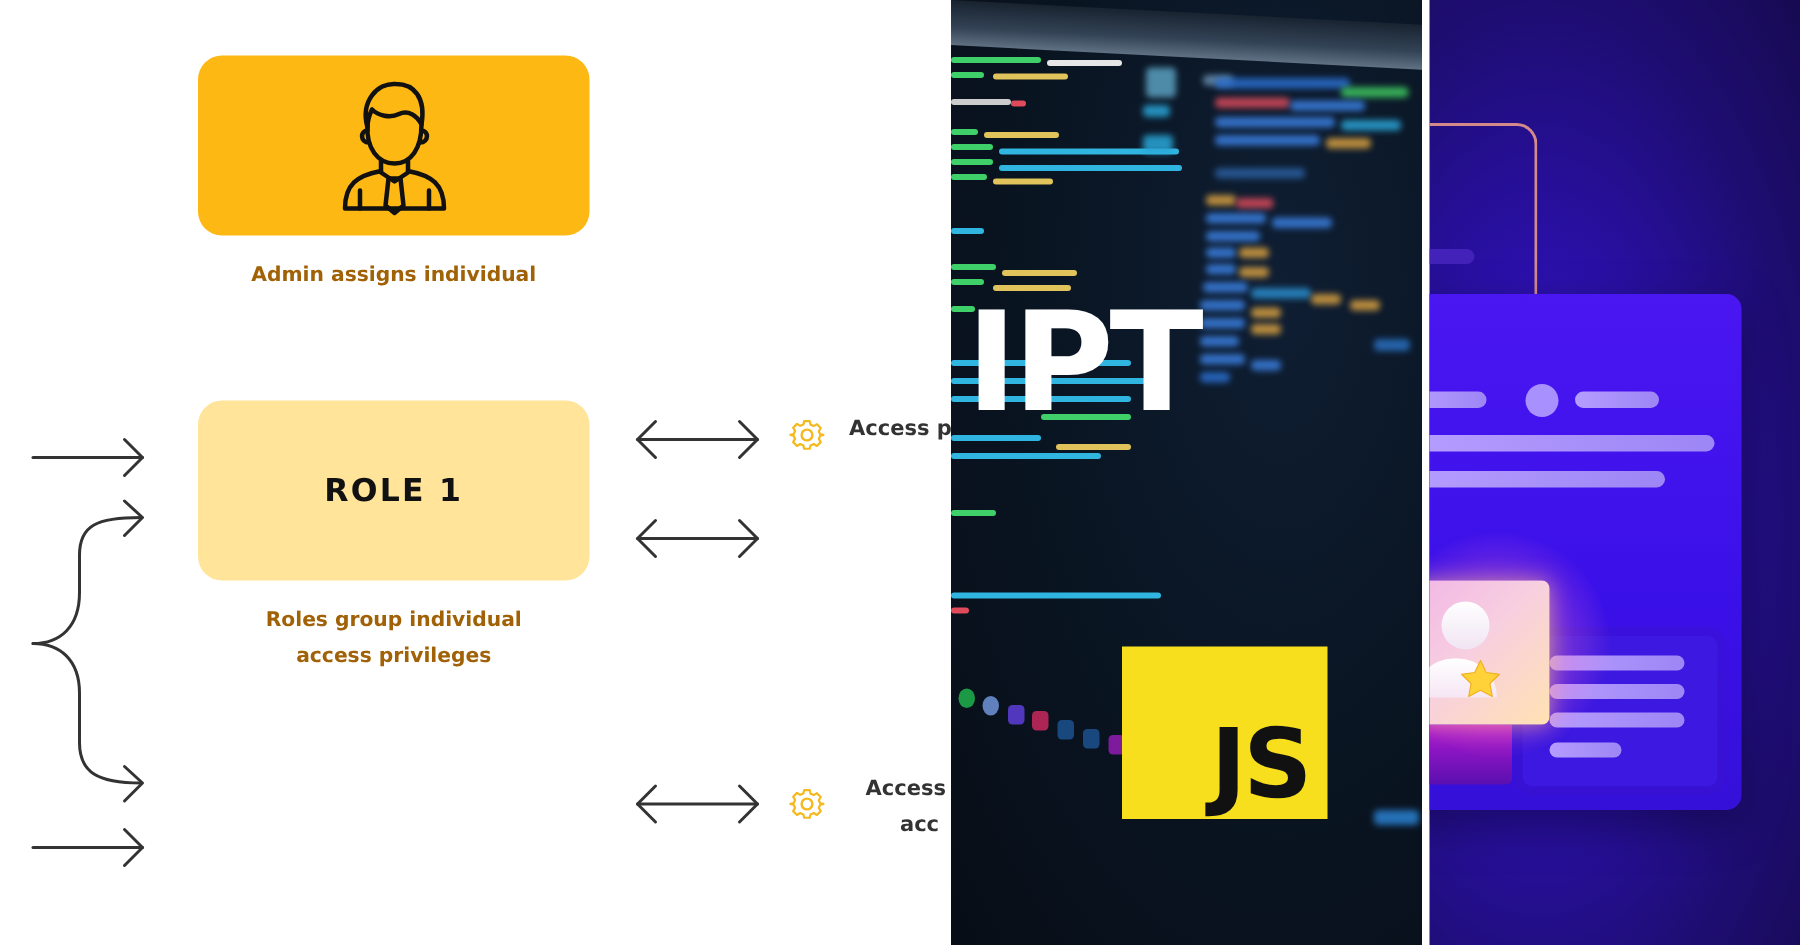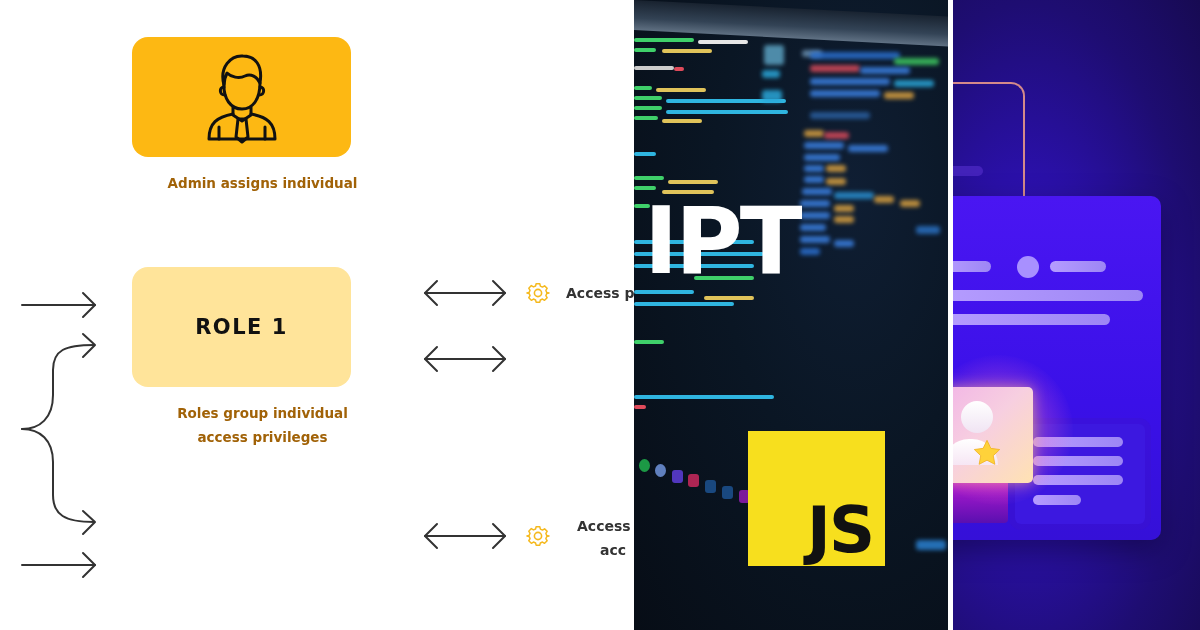--- a/index.html
+++ b/index.html
@@ -1,43 +1,43 @@
 <!DOCTYPE html>
 <html><head>
 <meta charset="utf-8">
 <style>
   * { margin: 0; padding: 0; box-sizing: border-box; }
   html, body { width: 1200px; height: 630px; overflow: hidden; background: #ffffff; }
   body { position: relative; font-family: "DejaVu Sans", "Liberation Sans", sans-serif; }
 
   
   #panel-diagram { position: absolute; left: 0; top: 0; width: 634px; height: 630px; background: #ffffff; overflow: hidden; }
-  .box { position: absolute; left: 132px; width: 219px; border-radius: 16px; display: flex; align-items: center; justify-content: center; }
+  .box { position: absolute; left: 132px; width: 261px; border-radius: 16px; display: flex; align-items: center; justify-content: center; }
   #admin-box { top: 37px; height: 120px; background: #FDB813; }
   #role1-box { top: 267px; height: 120px; background: #FFE49A; }
   #role2-box { top: 476px; height: 120px; background: #FFE49A; }
   .role-label { font-family: "DejaVu Sans", sans-serif; font-weight: bold; font-size: 21px; letter-spacing: 1.5px; color: #111111; }
   .caption { position: absolute; left: 132px; width: 261px; text-align: center; font-size: 13.5px; line-height: 24px; color: #a16207; font-weight: 600; }
   #admin-caption { top: 171px; }
   #roles-caption { top: 401px; }
 
-  .perm { position: absolute; height: 30px; display: flex; align-items: center; }
+  .perm { position: absolute; height: 30px; display: flex; align-items: flex-start; }
   .perm .txt { font-size: 14px; color: #333; font-weight: 600; white-space: nowrap; }
   .perm-multi .txt { line-height: 24px; }
 
   
   #panel-js { position: absolute; left: 634px; top: 0; width: 314px; height: 630px; overflow: hidden;
     background: radial-gradient(ellipse at 70% 30%, #0f1e33 0%, #0a1624 45%, #070d16 100%); }
   #screen-top { position: absolute; left: 0; top: 0; width: 314px; height: 30px;
     background: linear-gradient(180deg, #1b2532 0%, #3a4b5e 60%, #6f8194 100%); transform: skewY(3deg); transform-origin: left top; opacity: .85; }
   .code-line { position: absolute; height: 4px; border-radius: 2px; filter: blur(.4px); }
   .code-blur { position: absolute; height: 7px; border-radius: 3px; filter: blur(2.2px); opacity: .85; }
   #js-title-1 { position: absolute; left: 10px; top: 196px; font-family: "DejaVu Sans", sans-serif; font-weight: bold; font-size: 92px; letter-spacing: -3px; color: #ffffff; line-height: 1; }
   #js-title-2 { position: absolute; left: 4px; top: 332px; font-family: "DejaVu Sans", sans-serif; font-size: 42px; color: #ffffff; line-height: 1; }
-  #js-badge { position: absolute; left: 114px; top: 431px; width: 137px; height: 135px; background: #F7DF1E; }
+  #js-badge { position: absolute; left: 114px; top: 431px; width: 137px; height: 115px; background: #F7DF1E; }
   #js-badge span { position: absolute; right: 12px; bottom: 4px; font-family: "DejaVu Sans", sans-serif; font-weight: bold; font-size: 64px; color: #111; letter-spacing: -2px; line-height: 1; }
   .dock-ic { position: absolute; width: 11px; height: 13px; border-radius: 3px; opacity: .9; }
 
   
   #divider { position: absolute; left: 948px; top: 0; width: 5px; height: 630px; background: #ffffff; }
 
   
   #panel-illus { position: absolute; left: 953px; top: 0; width: 247px; height: 630px; overflow: hidden;
     background: radial-gradient(ellipse at 30% 55%, #3a16d8 0%, #2a10a8 35%, #1e0d72 70%, #170a52 100%); }
   #outline-card { position: absolute; left: -40px; top: 82px; width: 112px; height: 140px; border: 2px solid #d48a8a; border-left: none; border-bottom: none; border-radius: 0 14px 0 0; }

